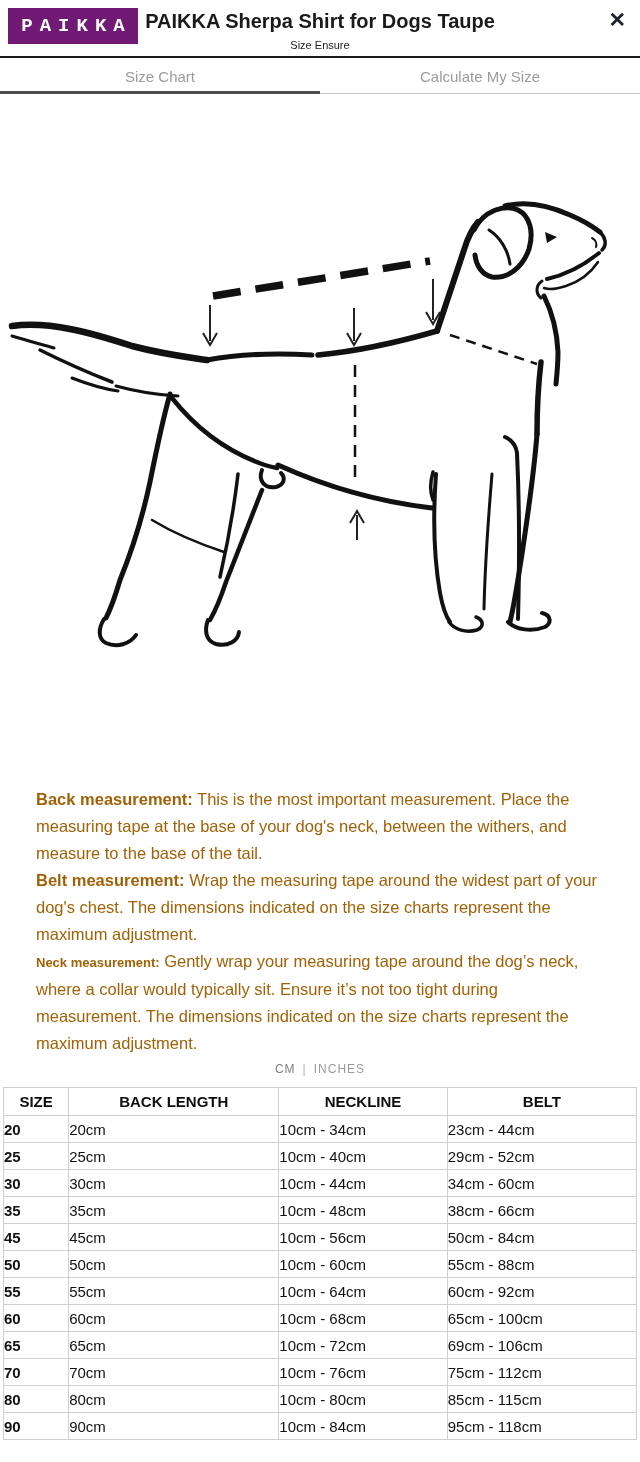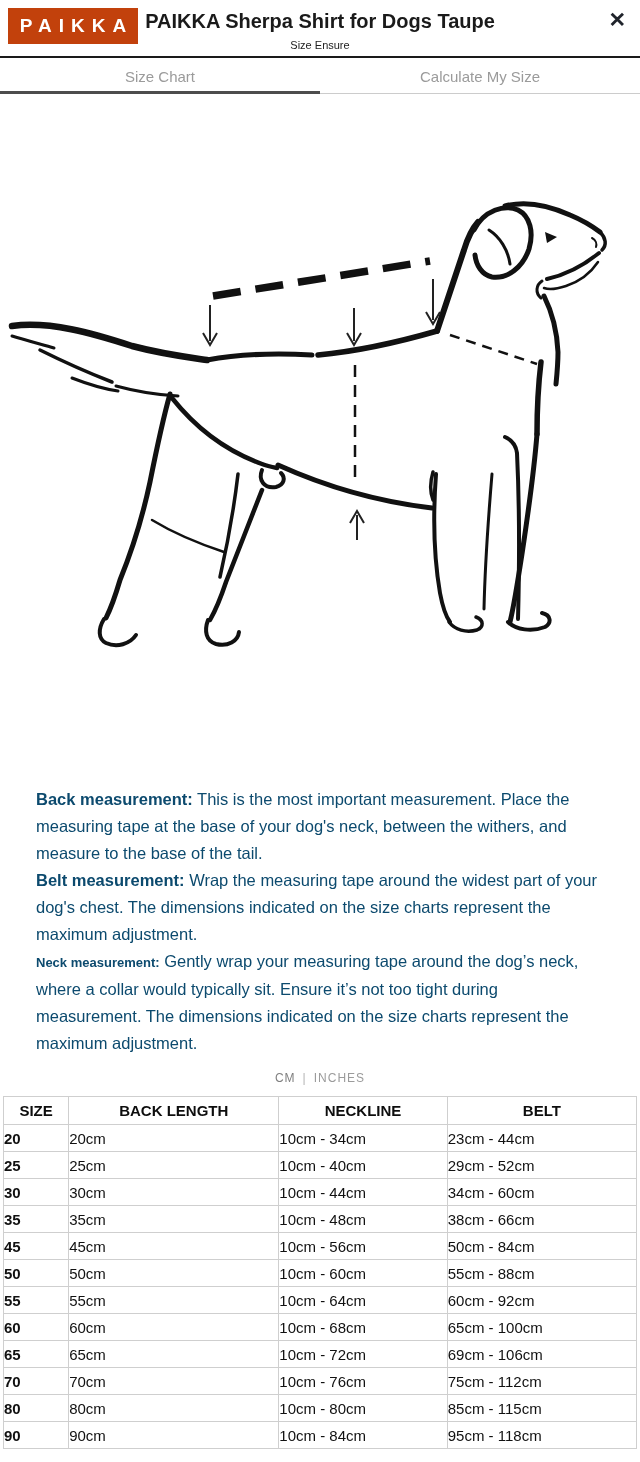--- a/index.html
+++ b/index.html
@@ -12,24 +12,25 @@
 
   
   .modal-header {
     position:relative;
     height:56px;
     border-bottom:2px solid #1a1a1a;
   }
   .logo {
     position:absolute; left:8px; top:8px;
     width:130px; height:36px;
-    background:#c2410c; color:#ffffff;
+    background:#701a75; color:#ffffff;
     display:flex; align-items:center; justify-content:center;
     font-weight:bold; font-size:19px; letter-spacing:7px;
     text-indent:7px;
+    font-family:Liberation Mono, monospace;
   }
   .titles {
     position:absolute; left:140px; right:140px; top:10px;
     text-align:center;
   }
   .page-title { font-size:20px; font-weight:bold; color:#1a1a1a; }
   .page-subtitle { font-size:11px; color:#222; margin-top:6px; }
   .close-btn {
     position:absolute; right:14px; top:9px;
     font-size:21px; font-weight:bold; color:#20242c;
@@ -50,32 +51,32 @@
     padding-bottom:6px;
   }
 
   
   .dog-wrap { margin-top:18px; }
   .dog-wrap svg { display:block; }
 
   
   .instructions {
     padding:14px 36px 0 36px;
-    font-size:16.5px; line-height:27px; color:#0c4a6e;
+    font-size:16.5px; line-height:27px; color:#a16207;
   }
   .instructions p { margin:0; }
   .measure-label { font-weight:bold; }
   .small-label .measure-label { font-size:13px; }
 
   
   .unit-toggle {
     text-align:center;
     font-size:12px; letter-spacing:1px;
     color:#9b9b9b;
-    margin-top:14px; margin-bottom:11px;
+    margin-top:5px; margin-bottom:11px;
   }
   .unit { cursor:pointer; }
   .unit.selected { color:#7f7f7f; }
   .unit-sep { margin:0 7px; color:#b5b5b5; }
 
   
   table.size-table {
     width:634px; margin:0 3px;
     border-collapse:collapse;
     font-size:15px;

